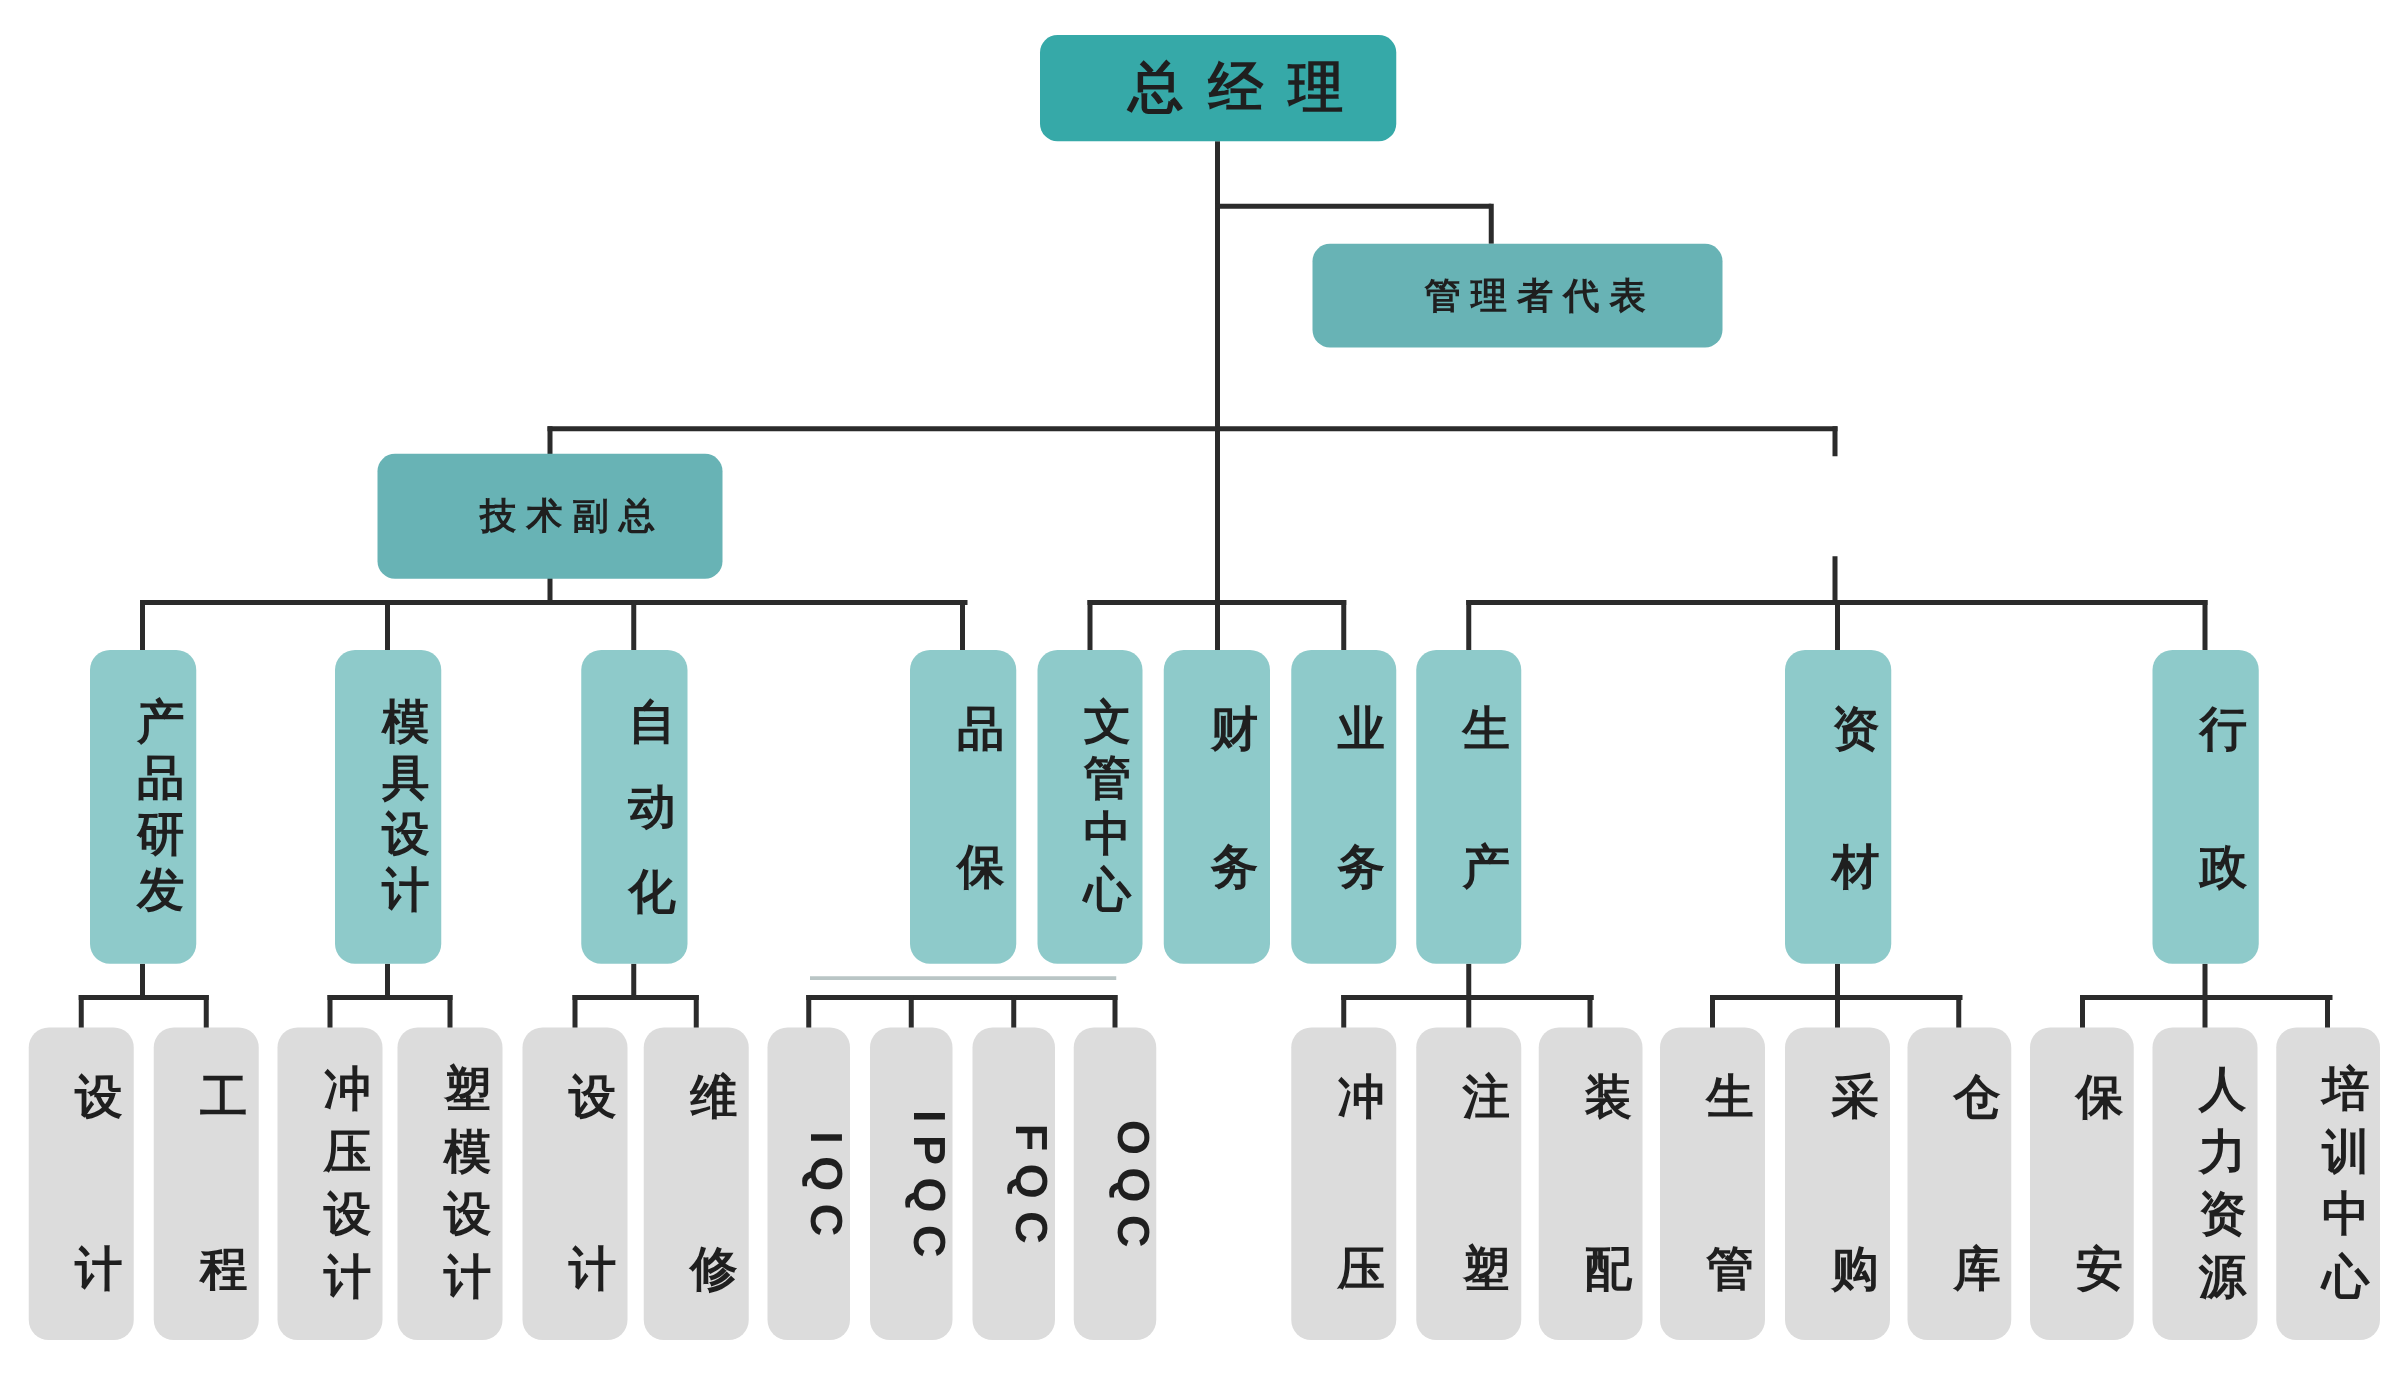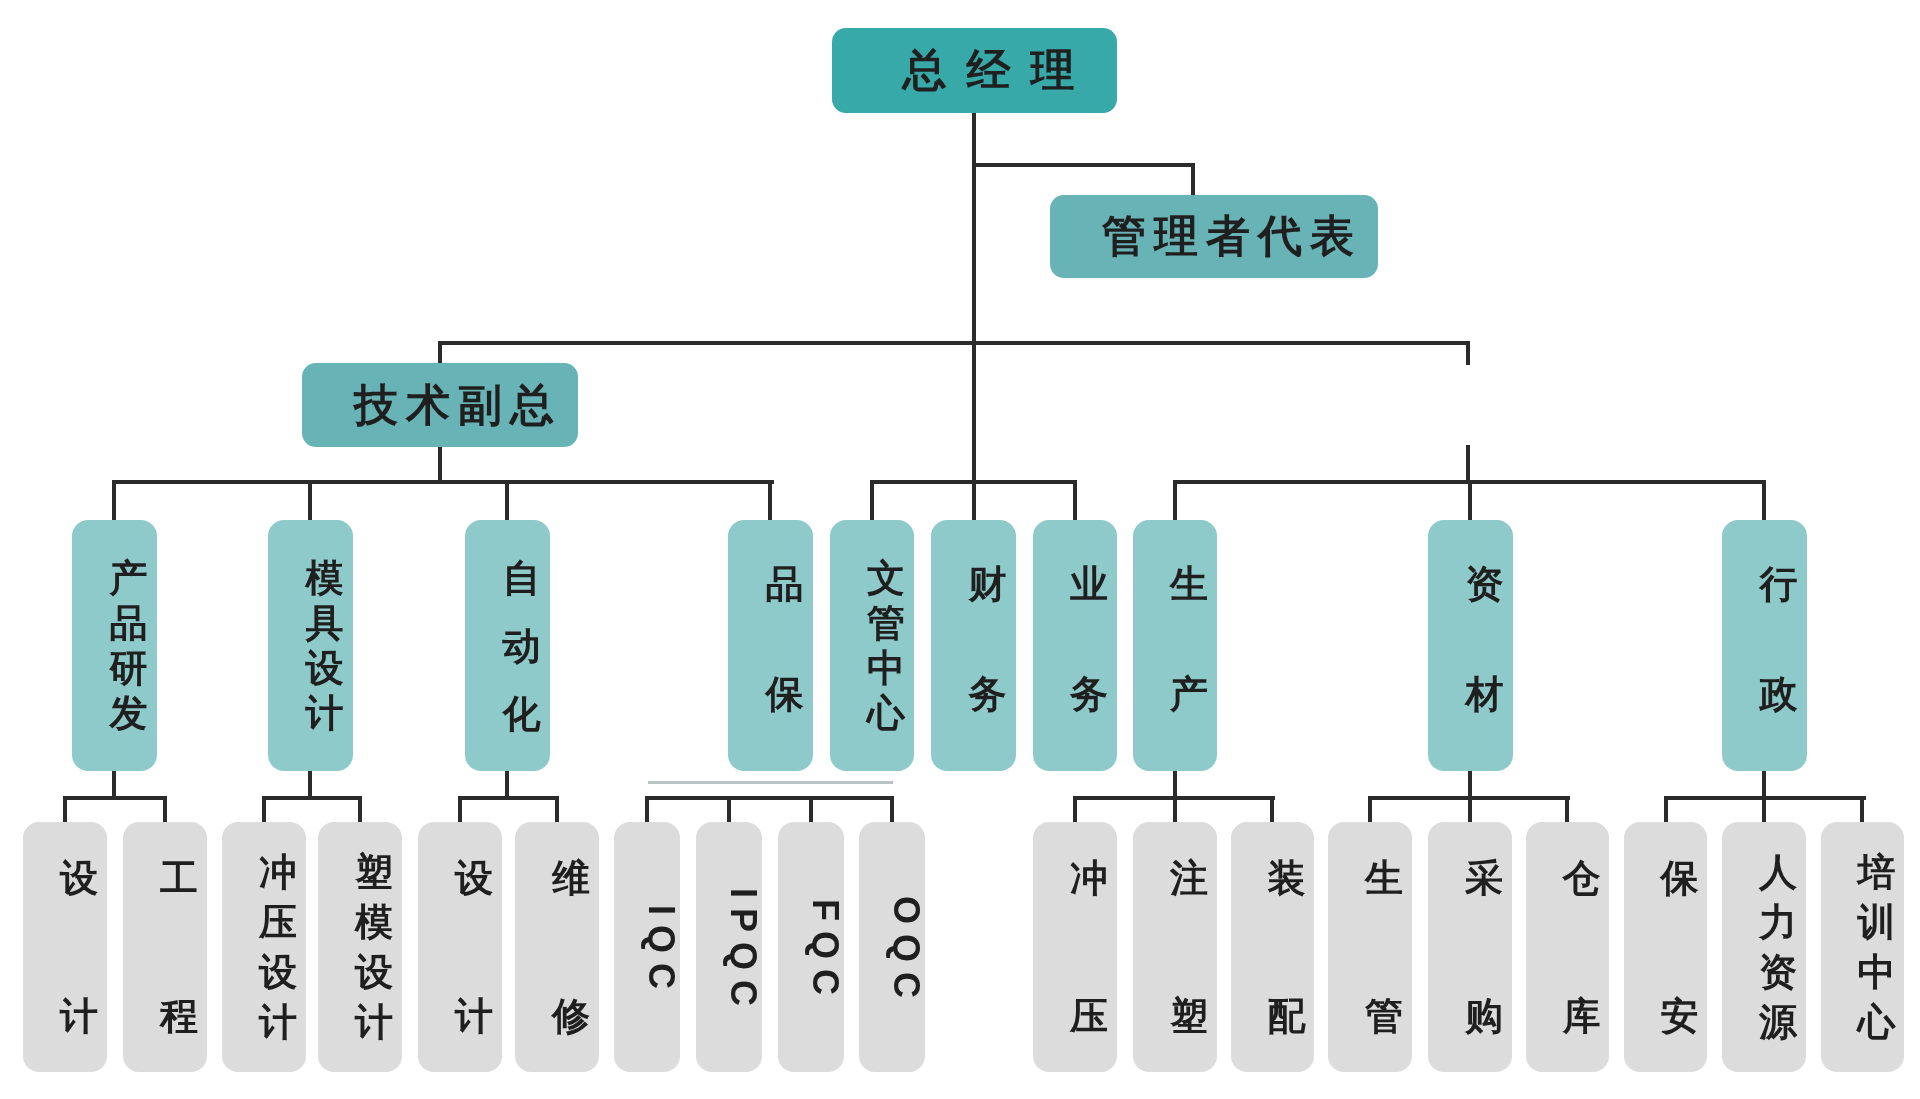--- a/index.html
+++ b/index.html
@@ -9,21 +9,21 @@
     background:#ffffff;
     overflow:hidden;
     font-family:"Liberation Sans","DejaVu Sans",sans-serif;
     color:#1f1f1f;
   }
   .node{position:absolute;box-sizing:border-box;display:flex;align-items:center;justify-content:center;padding-left:28px;}
   .lvl-root{background:#36a9a8;border-radius:14px;}
   .lvl-exec{background:#68b3b5;border-radius:14px;}
   .lvl-dept{background:#8ecaca;border-radius:16px;}
   .lvl-leaf{background:#dcdcdc;border-radius:16px;}
-  .htext{font-size:44px;font-weight:bold;white-space:nowrap;letter-spacing:8px;padding-left:8px;}
+  .htext{font-size:29px;font-weight:bold;white-space:nowrap;letter-spacing:8px;padding-left:8px;}
   .htext.root{font-size:44px;letter-spacing:20px;padding-left:20px;}
   .vtext{display:flex;flex-direction:column;align-items:center;justify-content:center;height:100%;
          font-size:38px;font-weight:bold;line-height:1;}
   .g2{gap:72px;padding-bottom:14px;}
   .g3{gap:30px;}
   .g4{gap:7px;}
   .lg2{gap:100px;}
   .lg4{gap:12px;}
   .rtext{transform:rotate(90deg);font-size:36px;font-weight:bold;white-space:nowrap;
          letter-spacing:10px;text-indent:10px;}
@@ -99,21 +99,21 @@
   <div class="line" style="left:1860px;top:796px;width:4px;height:28px"></div>
 
   <div class="node lvl-root" style="left:832px;top:28px;width:285px;height:85px">
     <span class="htext root">总经理</span>
   </div>
 
   <div class="node lvl-exec" style="left:1050px;top:195px;width:328px;height:83px">
     <span class="htext">管理者代表</span>
   </div>
 
-  <div class="node lvl-exec" style="left:302px;top:363px;width:276px;height:84px">
+  <div class="node lvl-exec" style="left:302px;top:363px;width:276px;height:100px">
     <span class="htext">技术副总</span>
   </div>
 
   <div class="node lvl-dept" style="left:72px;top:520px;width:85px;height:251px">
     <div class="vtext g4">
         <span>产</span>
         <span>品</span>
         <span>研</span>
         <span>发</span>
       </div>

